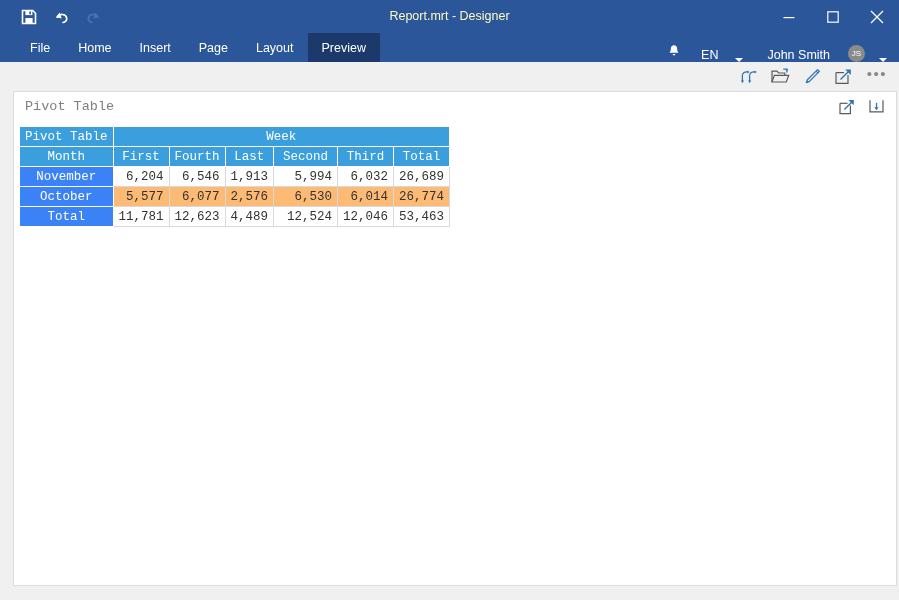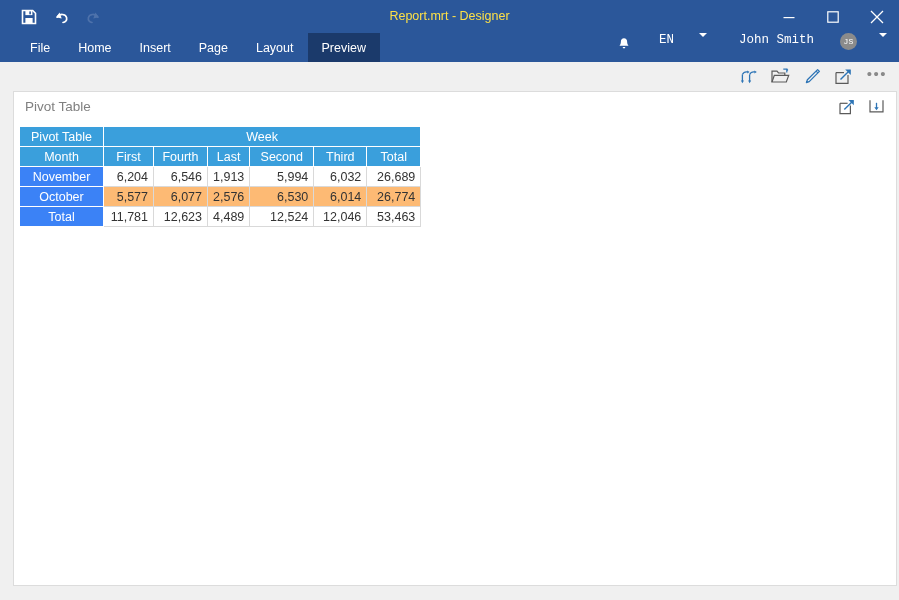--- a/index.html
+++ b/index.html
@@ -51,21 +51,21 @@
   .qat-btn svg { display: block; }
 
   .window-title {
     position: absolute;
     left: 0;
     right: 0;
     top: 0;
     height: 33px;
     line-height: 33px;
     text-align: center;
-    color: #fde047;
+    color: #fef9c3;
     font-size: 12.5px;
     pointer-events: none;
   }
 
   .win-controls {
     position: absolute;
     right: 0;
     top: 0;
     height: 33px;
     display: flex;
@@ -106,23 +106,22 @@
   .tab.active {
     background: #1b3a6b;
   }
 
   .ribbon-right {
     position: absolute;
     right: 6px;
     top: 0;
     height: 29px;
     display: flex;
-    align-items: flex-start;
-    gap: 20px;
-    font-family: Liberation Mono, monospace;
+    align-items: flex-end;
+    gap: 12px;
   }
   .bell {
     width: 22px;
     height: 22px;
     display: flex;
     align-items: center;
     justify-content: center;
     cursor: pointer;
   }
   .lang {
@@ -191,20 +190,21 @@
     padding-bottom: 6px;
   }
 
   
   .page-wrap {
     flex: 1 1 auto;
     position: relative;
     background: #f0f0f0;
     padding: 0 2px 14px 13px;
     box-sizing: border-box;
+    font-family: Liberation Mono, monospace;
   }
   .page {
     position: relative;
     background: #ffffff;
     width: 100%;
     height: 100%;
     border: 1px solid #dcdcdc;
     box-sizing: border-box;
   }
 

